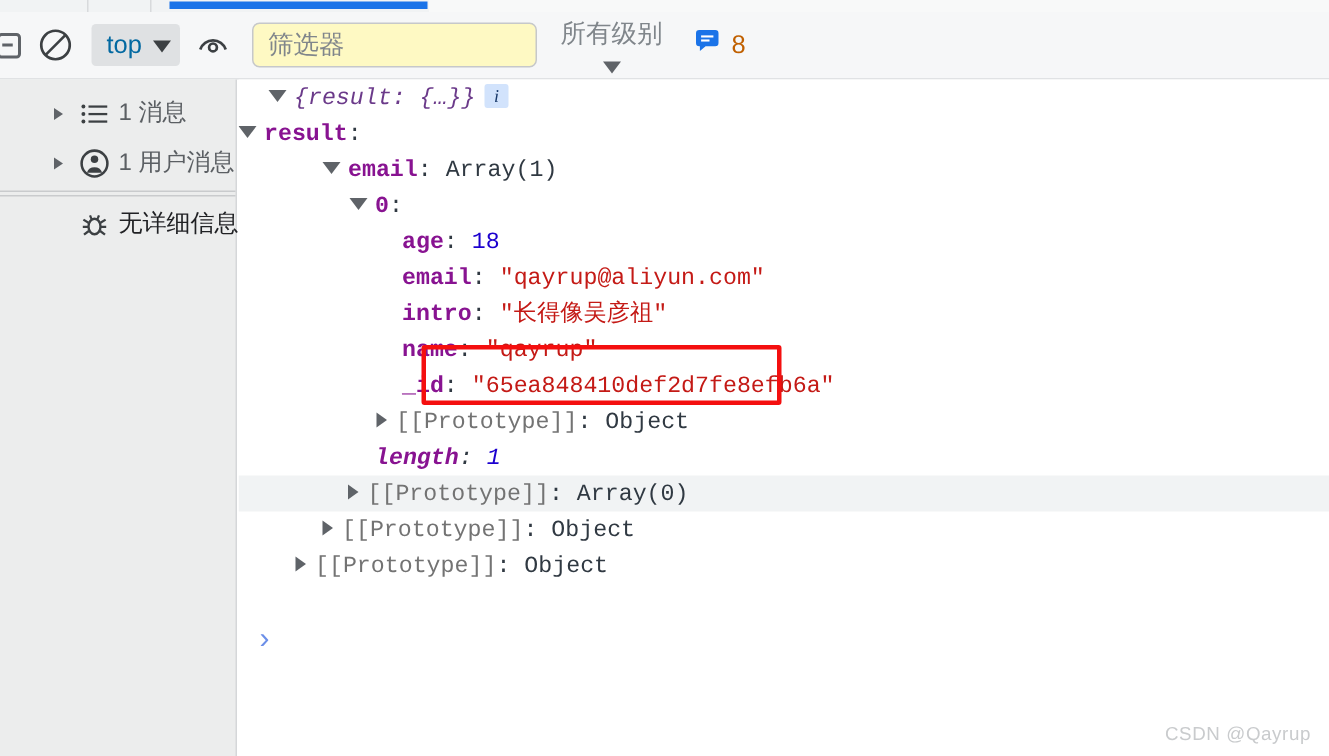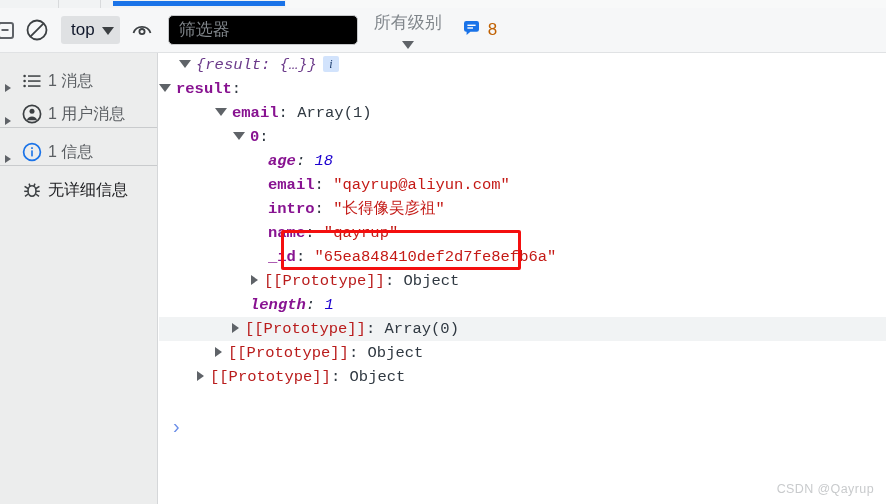--- a/index.html
+++ b/index.html
@@ -32,30 +32,30 @@
   .tb-icon{
     display:flex;align-items:center;justify-content:center;
     flex:0 0 auto;
   }
   #panel-toggle-icon{width:26px;height:44px;padding-left:0;margin-left:-9px;}
   #clear-console-button{width:40px;height:44px;}
   #context-selector{
     height:28px;margin-left:4px;padding:0 6px 0 10px;
     background:#dfe1e3;border-radius:3px;
     display:flex;align-items:center;gap:7px;
-    font-size:17px;color:#0f172a;
+    font-size:17px;color:#0369a1;
   }
   #context-selector .caret{
     width:0;height:0;border-left:6px solid transparent;border-right:6px solid transparent;
     border-top:8px solid #3c4043;margin-top:2px;
   }
   #eye-icon-button{width:44px;height:44px;}
   #filter-input{
     width:190px;height:30px;margin-left:4px;
-    border:1px solid #c6c8ca;border-radius:5px;background:#000000;
+    border:1px solid #c6c8ca;border-radius:5px;background:#fef9c3;
     font-size:17px;color:#80868b;
     padding:0 10px;box-sizing:border-box;
     font-family:"Liberation Sans",sans-serif;
     outline:none;
   }
   #filter-input::placeholder{color:#80868b;opacity:1;}
   #level-selector{
     margin-left:16px;display:flex;align-items:center;gap:5px;
     font-size:17px;color:#80868b;flex-direction:column;
   }
@@ -67,23 +67,24 @@
   #issues-count{font-size:17px;color:#c06000;}
   
   #sidebar{
     position:absolute;left:0;top:53px;width:158px;height:451px;
     background:#eceded;
     border-right:1px solid #d5d7d9;
     box-sizing:border-box;
     padding-top:6px;
   }
   .side-row{
-    height:33px;display:flex;align-items:flex-end;
+    height:33px;display:flex;align-items:center;
     box-sizing:border-box;
     position:relative;
+    margin-left:31px;
   }
   .side-row .arrow{
     width:16px;flex:0 0 16px;display:flex;align-items:center;justify-content:center;
   }
   .side-row .arrow i{
     width:0;height:0;border-top:4px solid transparent;border-bottom:4px solid transparent;
     border-left:6px solid #5f6368;display:block;
   }
   .side-row .sicon{
     width:32px;flex:0 0 32px;display:flex;align-items:center;justify-content:center;
@@ -113,21 +114,21 @@
     border-left:6px solid transparent;border-right:6px solid transparent;
     border-top:8px solid #5f6368;
     vertical-align:middle;margin-right:5px;margin-bottom:2px;
   }
   .twist.closed{
     border-top:5px solid transparent;border-bottom:5px solid transparent;
     border-left:7px solid #5f6368;border-right:0;
     margin-bottom:1px;margin-right:6px;
   }
   .k-prop{color:#881391;font-weight:bold;}
-  .k-proto{color:#b91c1c;}
+  .k-proto{color:#737373;}
   .k-plain{color:#303942;}
   .v-num{color:#1c00cf;}
   .v-str{color:#c41a16;}
   .v-obj{color:#303942;}
   .preview{color:#6b3a8a;font-style:italic;}
   #info-badge{
     display:inline-block;width:16px;height:16px;line-height:16px;
     text-align:center;background:#d2e3fc;color:#1a3a6b;
     border-radius:2px;font-style:italic;font-size:12px;
     font-family:"Liberation Serif",serif;
@@ -241,33 +242,20 @@
         <path d="M5.9 17.2a5.4 5.4 0 0 1 10.2 0z" fill="#3c4043"></path>
       </svg>
     </span>
     <span class="slabel">1 用户消息</span>
   </div>
 
 
 
   <div class="side-sep"></div>
 
-  <div class="side-row">
-    <span class="arrow">
-        <i></i>
-      </span>
-    <span class="sicon">
-      <svg width="22" height="22" viewBox="0 0 22 22">
-        <circle cx="11" cy="11" r="8.4" fill="none" stroke="#1a73e8" stroke-width="1.7"></circle>
-        <rect x="10.2" y="9.4" width="1.6" height="6" fill="#1a73e8"></rect>
-        <rect x="10.2" y="6.2" width="1.6" height="1.8" fill="#1a73e8"></rect>
-      </svg>
-    </span>
-    <span class="slabel">1 信息</span>
-  </div>
 
   <div class="side-sep"></div>
 
   <div class="side-row strong">
     <span class="arrow"></span>
     <span class="sicon">
       <svg width="22" height="22" viewBox="0 0 22 22">
         <ellipse cx="11" cy="12" rx="4" ry="5.2" fill="none" stroke="#3c4043" stroke-width="1.6"></ellipse>
         <path d="M11 7.6 A2.7 2.7 0 0 1 11 7.6" fill="none" stroke="#3c4043" stroke-width="1.6"></path>
         <line x1="7" y1="9.5" x2="3.6" y2="7.4" stroke="#3c4043" stroke-width="1.5"></line>
@@ -283,21 +271,21 @@
     <span class="slabel">无详细信息</span>
   </div>
 </div>
 
 <div id="console-content">
   <div id="tree">
       <div class="tree-row" style="padding-left: 20px;"><span class="twist"></span><span class="preview">{result: {…}}</span><span id="info-badge" class="">i</span></div>
       <div class="tree-row" style=""><span class="twist"></span><span class="k-prop">result</span><span class="k-plain">:</span></div>
       <div class="tree-row" style="padding-left: 56px;"><span class="twist"></span><span class="k-prop">email</span><span class="k-plain">:</span><span> </span><span class="v-obj">Array(1)</span></div>
       <div class="tree-row" style="padding-left: 74px;"><span class="twist"></span><span class="k-prop">0</span><span class="k-plain">:</span></div>
-      <div class="tree-row" style="padding-left: 92px; font-style: italic;"><span style="display: inline-block; width: 17px;"></span><span class="k-prop">age</span><span class="k-plain">:</span><span> </span><span class="v-num">18</span></div>
+      <div class="tree-row" style="padding-left: 92px;"><span style="display: inline-block; width: 17px;"></span><span class="k-prop">age</span><span class="k-plain">:</span><span> </span><span class="v-num">18</span></div>
       <div class="tree-row" style="padding-left: 92px;"><span style="display: inline-block; width: 17px;"></span><span class="k-prop">email</span><span class="k-plain">:</span><span> </span><span class="v-str">"qayrup@aliyun.com"</span></div>
       <div class="tree-row" style="padding-left: 92px;"><span style="display: inline-block; width: 17px;"></span><span class="k-prop">intro</span><span class="k-plain">:</span><span> </span><span class="v-str">"长得像吴彦祖"</span></div>
       <div class="tree-row" style="padding-left: 92px;"><span style="display: inline-block; width: 17px;"></span><span class="k-prop">name</span><span class="k-plain">:</span><span> </span><span class="v-str">"qayrup"</span></div>
       <div class="tree-row" style="padding-left: 92px;"><span style="display: inline-block; width: 17px;"></span><span class="k-prop">_id</span><span class="k-plain">:</span><span> </span><span class="v-str">"65ea848410def2d7fe8efb6a"</span></div>
       <div class="tree-row" style="padding-left: 92px;"><span class="twist closed"></span><span class="k-proto">[[Prototype]]</span><span class="k-plain">:</span><span> </span><span class="v-obj">Object</span></div>
       <div class="tree-row" style="padding-left: 74px; font-style: italic;"><span style="display: inline-block; width: 17px;"></span><span class="k-prop">length</span><span class="k-plain">:</span><span> </span><span class="v-num">1</span></div>
       <div class="tree-row hl" style="padding-left: 73px;"><span class="twist closed"></span><span class="k-proto">[[Prototype]]</span><span class="k-plain">:</span><span> </span><span class="v-obj">Array(0)</span></div>
       <div class="tree-row" style="padding-left: 56px;"><span class="twist closed"></span><span class="k-proto">[[Prototype]]</span><span class="k-plain">:</span><span> </span><span class="v-obj">Object</span></div>
       <div class="tree-row" style="padding-left: 38px;"><span class="twist closed"></span><span class="k-proto">[[Prototype]]</span><span class="k-plain">:</span><span> </span><span class="v-obj">Object</span></div>
     </div>

